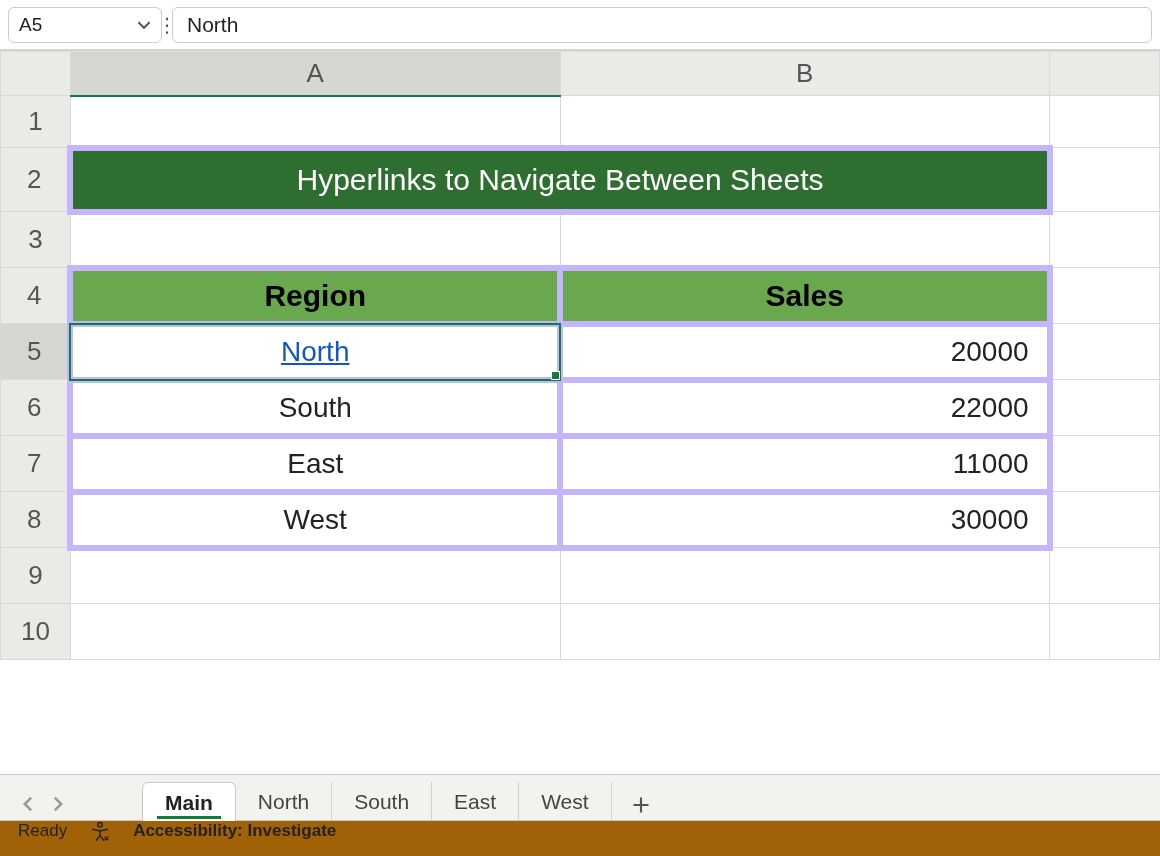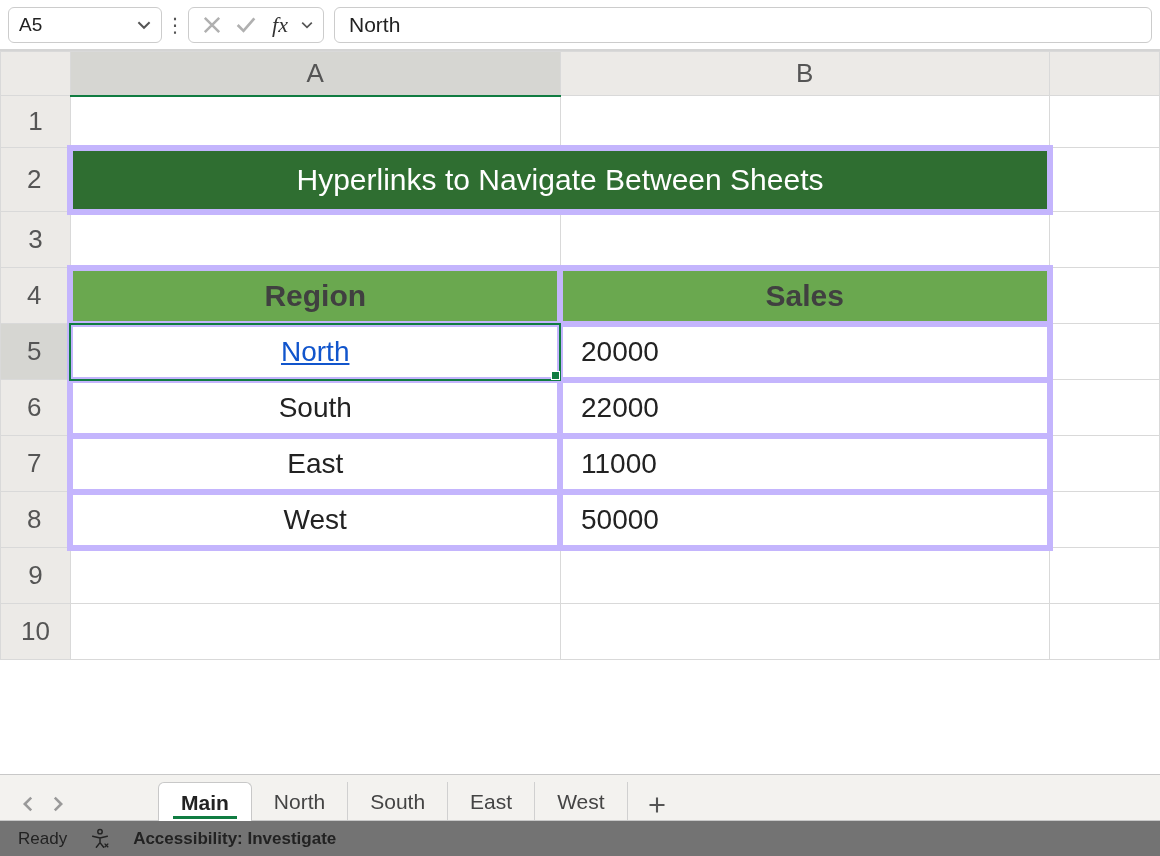--- a/index.html
+++ b/index.html
@@ -16,21 +16,21 @@
   }
 
   
   .formula-bar {
     display: flex;
     align-items: center;
     background: #fff;
     height: 50px;
     border-bottom: 1px solid #d4d4d4;
     padding: 6px 8px;
-    gap: 10px;
+    gap: 2px;
   }
   .name-box {
     width: 154px;
     height: 36px;
     border: 1px solid #ccc;
     border-radius: 6px;
     background: #fff;
     display: flex;
     align-items: center;
     padding: 0 10px;
@@ -91,26 +91,26 @@
     background:#d6d6d2;
     border-right:2px solid #107c41;
   }
   tr.drow { height:56px; }
   tr.drow.r1 { height:52px; }
   tr.drow.r2 { height:64px; }
   td.cell {
     font-size:28px; padding:0 18px; background:#fff; vertical-align:middle;
   }
   td.center { text-align:center; }
-  td.right { }
+  td.right { text-align:right; }
   td.title-cell {
     background:#2f6e31; color:#fff; font-size:30px; font-weight:400; text-align:center;
   }
   td.hdr-cell {
-    background:#6aa84f; color:#404040; font-size:30px; font-weight:700; text-align:center;
+    background:#6aa84f; color:#000000; font-size:30px; font-weight:700; text-align:center;
   }
   td.link-cell a { color:#1155cc; text-decoration:underline; }
   td.selected {
     outline: 2px solid #107c41;
     outline-offset: -1px;
     position:relative;
   }
   td.selected::after{
     content:""; position:absolute; right:-3px; bottom:-3px;
     width:7px; height:7px; background:#107c41; border:1px solid #fff;
@@ -121,81 +121,61 @@
   .data-zone .rowhdr { border:1px solid #d9d9d9; border-right:1px solid #b5b5b5;}
   .empty-right { background:#fff; }
 
   
   .tab-strip {
     height:46px; background:#f3f2ef; border-top:1px solid #c8c8c8;
     display:flex; align-items:flex-end; padding:0 8px; gap:0;
   }
   .nav-btns { display:flex; gap:14px; padding:0 12px 8px 12px; color:#888; font-size:22px;}
   .nav-btn { cursor:pointer; }
-  .tablist { display:flex; align-items:flex-end; margin-left:80px;}
+  .tablist { display:flex; align-items:flex-end; margin-left:64px;}
   .tab {
     padding:8px 22px 6px 22px; font-size:21px; color:#444;
     border-right:1px solid #d0d0d0; cursor:pointer; position:relative;
   }
   .tab.active {
     background:#fff; font-weight:700; color:#222;
     border-top-left-radius:6px; border-top-right-radius:6px;
     border:1px solid #c8c8c8; border-bottom:none;
     margin-bottom:-1px;
   }
   .tab.active::after{
     content:""; position:absolute; left:14px; right:14px; bottom:2px;
     height:3px; background:#107c41;
   }
   .tab-add { padding:6px 20px; font-size:24px; color:#555; cursor:pointer;}
 
   
   .status-bar {
-    height:36px; background:#737373; border-top:1px solid #c8c8c8;
-    display:flex; align-items:center; padding:0 18px; gap:22px; font-size:17px;
+    height:36px; background:#a16207; border-top:1px solid #c8c8c8;
+    display:flex; align-items:flex-start; padding:0 18px; gap:22px; font-size:17px;
     color:#222;
   }
   .acc-icon { width:22px; height:22px; }
   .acc-label { font-weight:700; }
 
   svg { display:block; }
 </style>
 </head>
 <body>
 
 <div class="formula-bar">
   <div class="name-box">
     <span>A5</span>
     <span class="chev">
       <svg width="14" height="14" viewBox="0 0 10 10">
           <path d="M1 3 L5 7 L9 3" stroke="#555" stroke-width="1.4" fill="none"></path>
         </svg>
     </span>
   </div>
   <div class="fb-sep">⋮</div>
-  <div class="fb-btns">
-    <div class="fb-btn">
-      <svg width="18" height="18" viewBox="0 0 10 10">
-          <path d="M1 1 L9 9 M9 1 L1 9" stroke="#b0b0b0" stroke-width="1.4"></path>
-        </svg>
-    </div>
-    <div class="fb-btn">
-      <svg width="20" height="20" viewBox="0 0 12 12">
-          <path d="M1 6 L4.5 9.5 L11 2" stroke="#b0b0b0" stroke-width="1.6" fill="none"></path>
-        </svg>
-    </div>
-    <div class="fb-btn fx">
-      <span>fx</span>
-    </div>
-    <div class="fb-btn fx-chev">
-      <svg width="12" height="12" viewBox="0 0 10 10">
-          <path d="M1 3 L5 7 L9 3" stroke="#555" stroke-width="1.4" fill="none"></path>
-        </svg>
-    </div>
-  </div>
   <div class="formula-input">
     <span>North</span>
   </div>
 </div>
 
 <div class="grid-wrap">
   <table class="sheet">
     <tbody>
         <tr>
       <th class="corner"></th>
@@ -242,21 +222,21 @@
     </tr>
     <tr class="drow data-zone">
       <th class="rowhdr"><span>7</span></th>
       <td class="cell center"><span>East</span></td>
       <td class="cell right"><span>11000</span></td>
       <td class="cell empty-right" style="border:1px solid #d9d9d9"></td>
     </tr>
     <tr class="drow data-zone">
       <th class="rowhdr"><span>8</span></th>
       <td class="cell center"><span>West</span></td>
-      <td class="cell right"><span>50000</span></td>
+      <td class="cell right"><span>30000</span></td>
       <td class="cell empty-right" style="border:1px solid #d9d9d9"></td>
     </tr>
     <tr class="drow">
       <th class="rowhdr"><span>9</span></th>
       <td class="cell"></td>
       <td class="cell"></td>
       <td class="cell empty-right"></td>
     </tr>
     <tr class="drow">
       <th class="rowhdr"><span>10</span></th>

